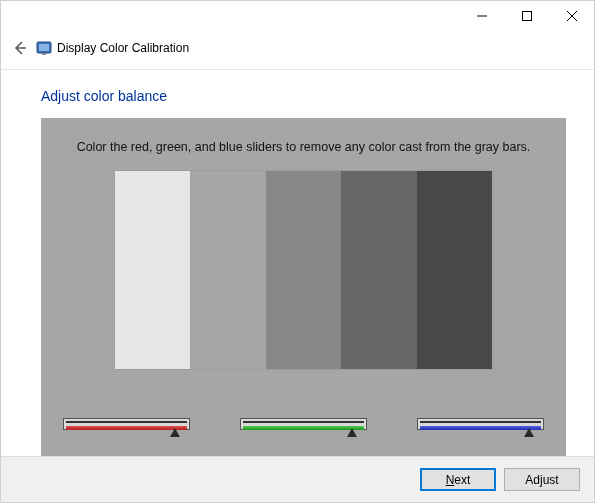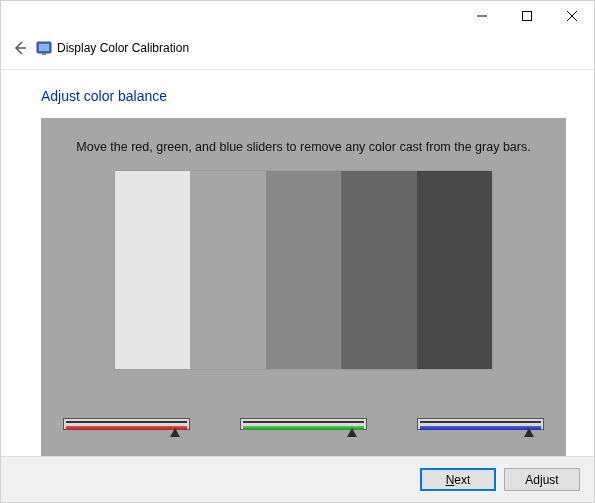--- a/index.html
+++ b/index.html
@@ -202,21 +202,21 @@
       <rect x="3" y="4" width="10" height="7" fill="#89b4e6"></rect>
       <rect x="6" y="13" width="4" height="2" fill="#888"></rect>
     </svg>
     <span class="header-title">Display Color Calibration</span>
   </div>
 
   <div class="content">
     <h1 class="page-title">Adjust color balance</h1>
 
     <div class="calib-area">
-      <div class="instruction">Move the red, green, and blue sliders to remove any color cast from the gray bars.</div>
+      <div class="instruction">Color the red, green, and blue sliders to remove any color cast from the gray bars.</div>
 
       <div class="bars">
         <div class="bar b1"></div>
         <div class="bar b2"></div>
         <div class="bar b3"></div>
         <div class="bar b4"></div>
         <div class="bar b5"></div>
       </div>
 
       <div class="sliders">

